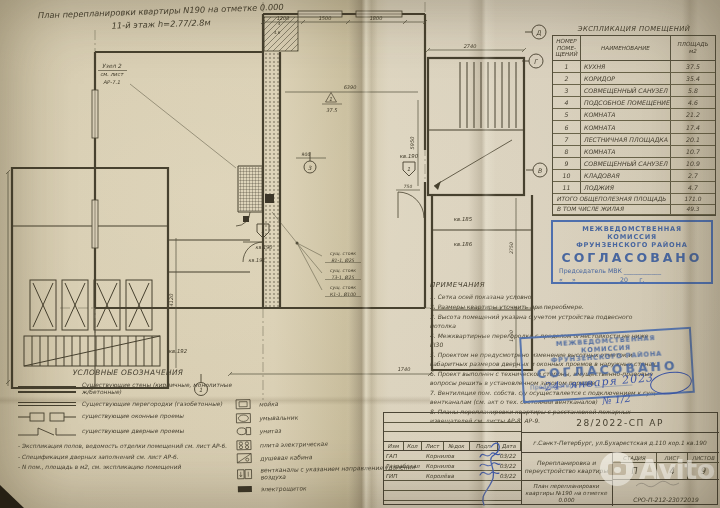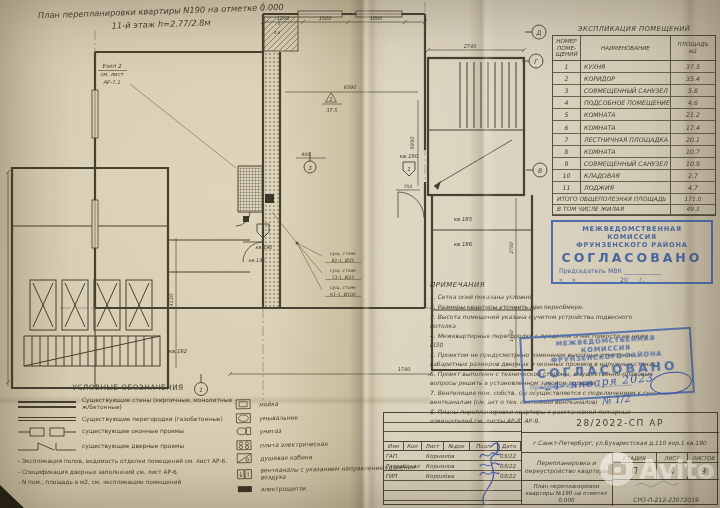--- a/index.html
+++ b/index.html
@@ -52,21 +52,21 @@
   .hand{position:absolute;color:#3c55a6;font-style:italic;font-family:"DejaVu Serif",serif;z-index:25;}
   #hand-date{left:540px;top:376px;font-size:11px;transform:rotate(-5deg);letter-spacing:1px;}
   #hand-num{left:602px;top:394px;font-size:10px;transform:rotate(-6deg);}
   #hand-circle{position:absolute;left:650px;top:372px;width:40px;height:20px;border:1.6px solid #3c55a6;
     border-radius:50%;transform:rotate(-8deg);z-index:25;}
   
   #notes{position:absolute;left:430px;top:281px;width:230px;font-style:italic;z-index:10;}
   #notes .n-title{font-size:7px;letter-spacing:0.5px;margin-bottom:3px;color:#443e2e;}
   .note{font-size:6px;line-height:1.5;color:#4a4432;margin-bottom:1px;}
   
-  #legend{position:absolute;left:18px;top:383px;width:220px;z-index:10;}
+  #legend{position:absolute;left:18px;top:368px;width:220px;font-style:italic;z-index:10;}
   .lg-title{font-size:7.4px;text-align:center;letter-spacing:0.4px;margin-bottom:5px;}
   .lg-row{display:flex;align-items:center;gap:6px;margin-bottom:4px;}
   .lg-txt{font-size:5.9px;line-height:1.25;}
   .sym{flex:0 0 auto;}
   .sym-wall{width:58px;height:7px;background:linear-gradient(180deg,#46402f 0 2.4px,rgba(0,0,0,0) 2.4px 4.6px,#46402f 4.6px 7px);}
   .sym-part{width:58px;height:4px;background:linear-gradient(180deg,#46402f 0 1.2px,rgba(0,0,0,0) 1.2px 2.9px,#46402f 2.9px 4px);}
   #legend-notes{margin-top:5px;}
   .lg-note{font-size:5.8px;line-height:1.45;margin-bottom:2px;}
   
   #fixtures{position:absolute;left:236px;top:397px;width:180px;font-style:italic;transform:rotate(-1.2deg);z-index:10;}

